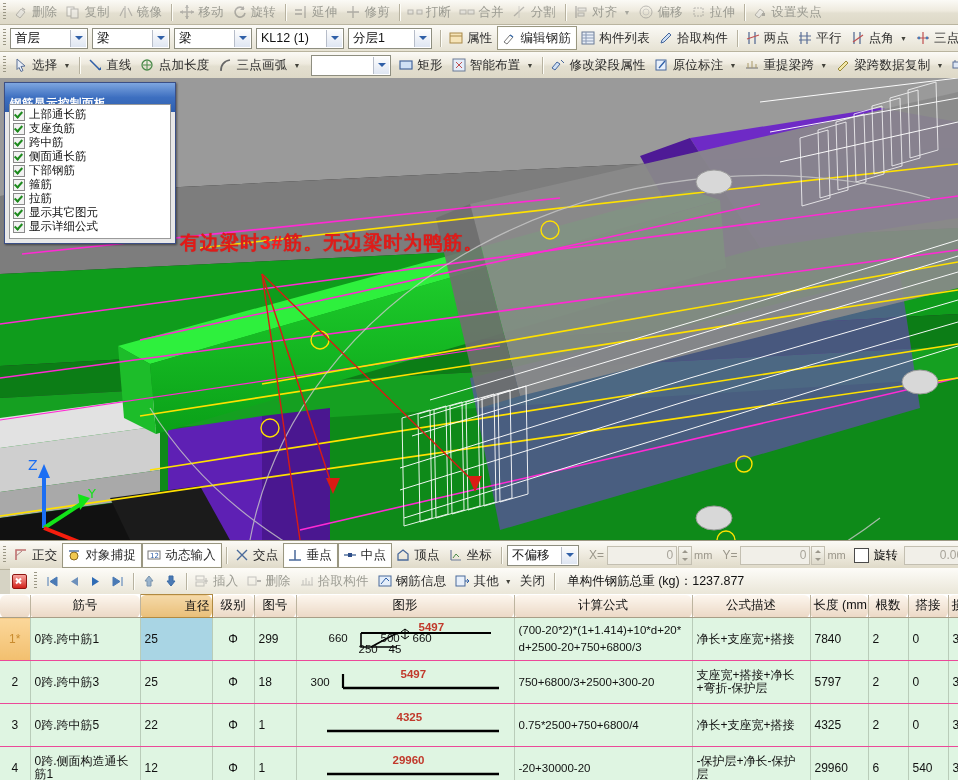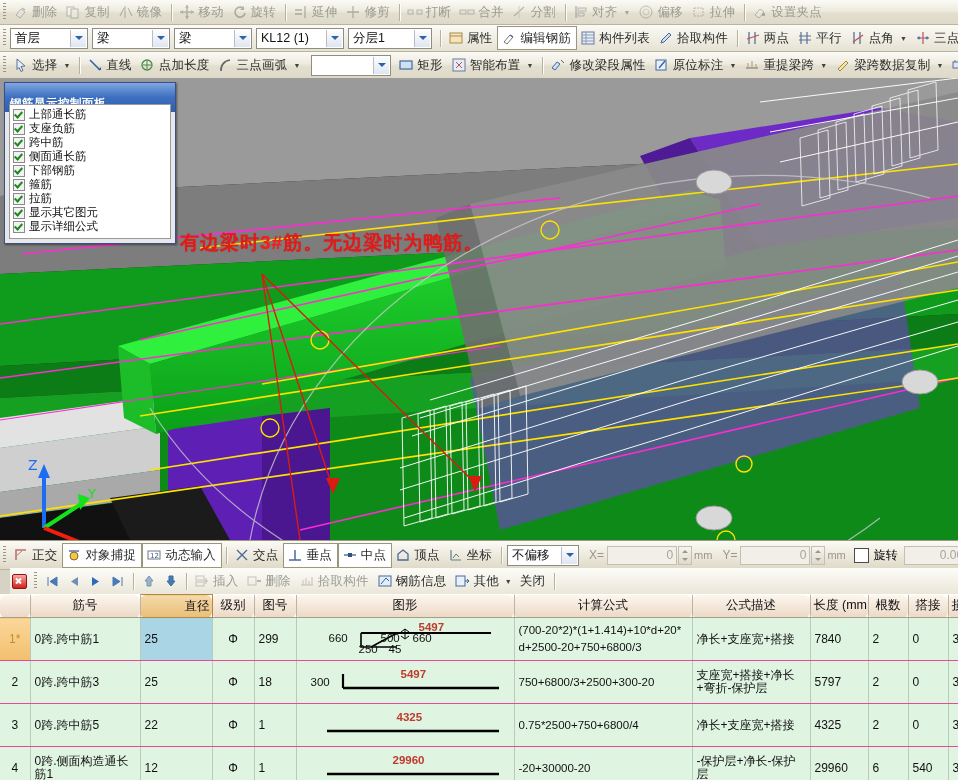--- a/index.html
+++ b/index.html
@@ -961,20 +961,21 @@
       <span class="lbl">其他</span>
       <span class="caret">▼</span>
     </span>
 
     <span class="tb-item">
       <span class="lbl">关闭</span>
     </span>
 
     <span class="sep"></span>
 
+    <span class="totaltxt">单构件钢筋总重 (kg)：1237.877</span>
   </div>
 
   <div class="grid">
     <table class="rebar">
       <colgroup>
         <col style="width:30px">
           <col style="width:110px">
           <col style="width:72px">
         <col style="width:42px">
           <col style="width:42px">

